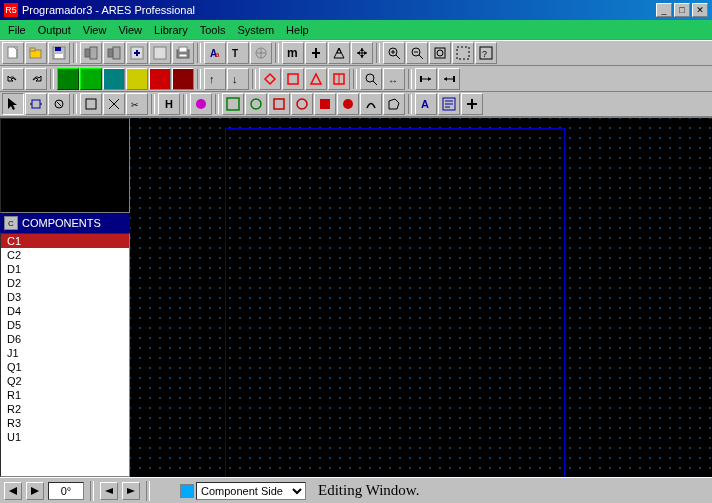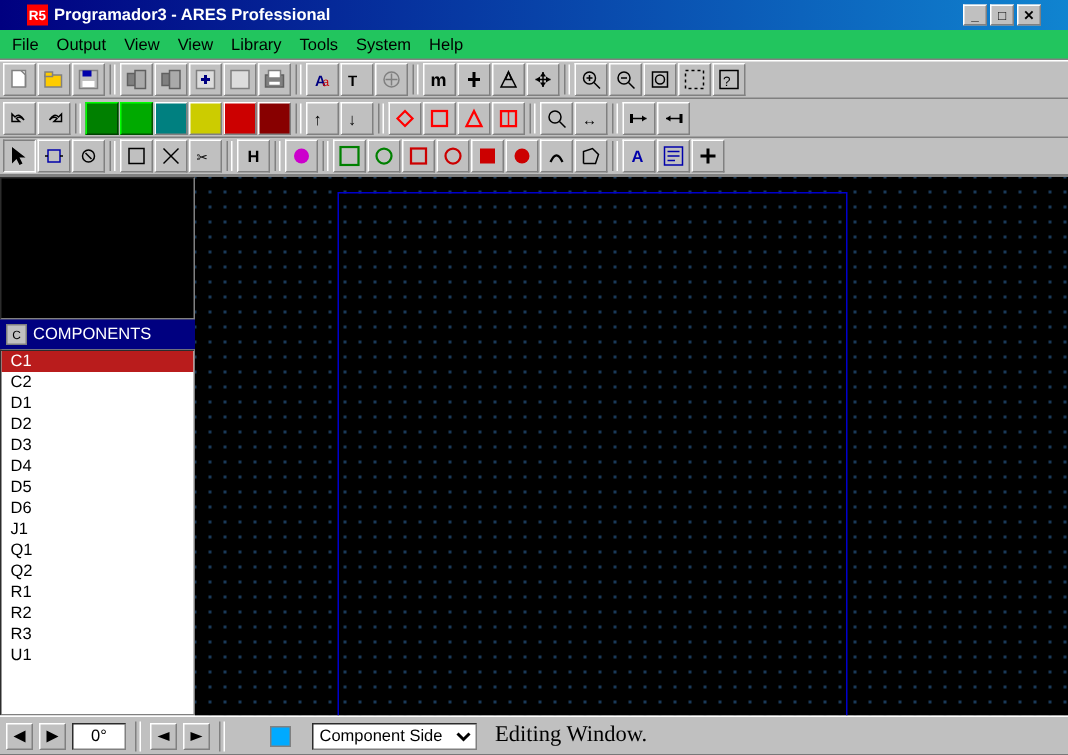--- a/index.html
+++ b/index.html
@@ -6,23 +6,23 @@
     body { width: 712px; height: 503px; overflow: hidden; font-family: 'MS Sans Serif', Arial, sans-serif; font-size: 11px; background: #c0c0c0; }
 
     
     .title-bar {
       background: linear-gradient(to right, #000080, #1084d0);
       color: white;
       height: 20px;
       display: flex;
       align-items: center;
       justify-content: space-between;
-      padding: 0 18px;
+      padding: 0 4px;
       font-size: 11px;
-      font-weight: bold;
+      font-weight: normal;
     }
     .title-bar-left { display: flex; align-items: center; gap: 4px; }
     .title-icon { width: 14px; height: 14px; background: #ff0000; display: inline-block; font-size: 9px; color: white; text-align: center; line-height: 14px; }
     .title-buttons { display: flex; gap: 2px; }
     .title-btn {
       width: 16px; height: 14px; background: #c0c0c0; border: 1px solid; border-color: #ffffff #808080 #808080 #ffffff;
       font-size: 9px; text-align: center; line-height: 12px; cursor: pointer; color: black;
     }
 
     
@@ -131,21 +131,21 @@
       cursor: pointer; font-size: 9px;
     }
     .angle-input {
       width: 36px; height: 18px;
       border: 1px inset #808080;
       background: white;
       font-size: 11px;
       text-align: center;
     }
     .layer-select-wrap {
-      display: flex; align-items: center; gap: 14px; padding-left: 24px;
+      display: flex; align-items: center; gap: 2px; padding-left: 24px;
     }
     .layer-color-box {
       width: 14px; height: 14px;
       background: #00aaff;
       border: 1px solid #808080;
     }
     .layer-select {
       height: 18px;
       border: 1px inset #808080;
       background: white;

